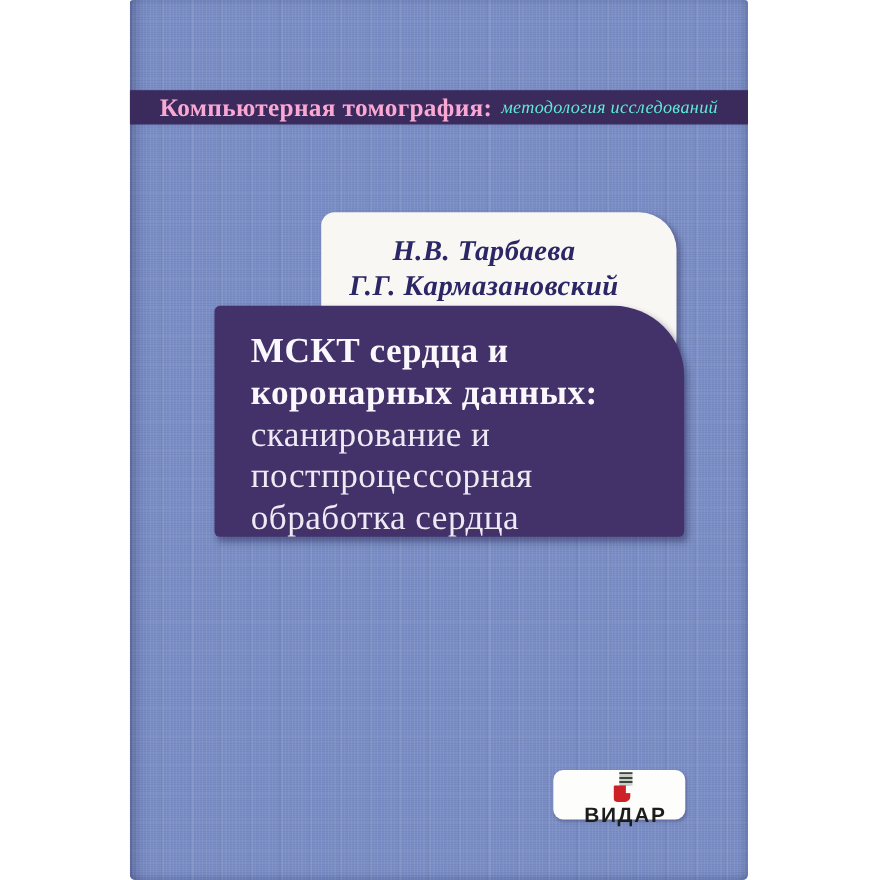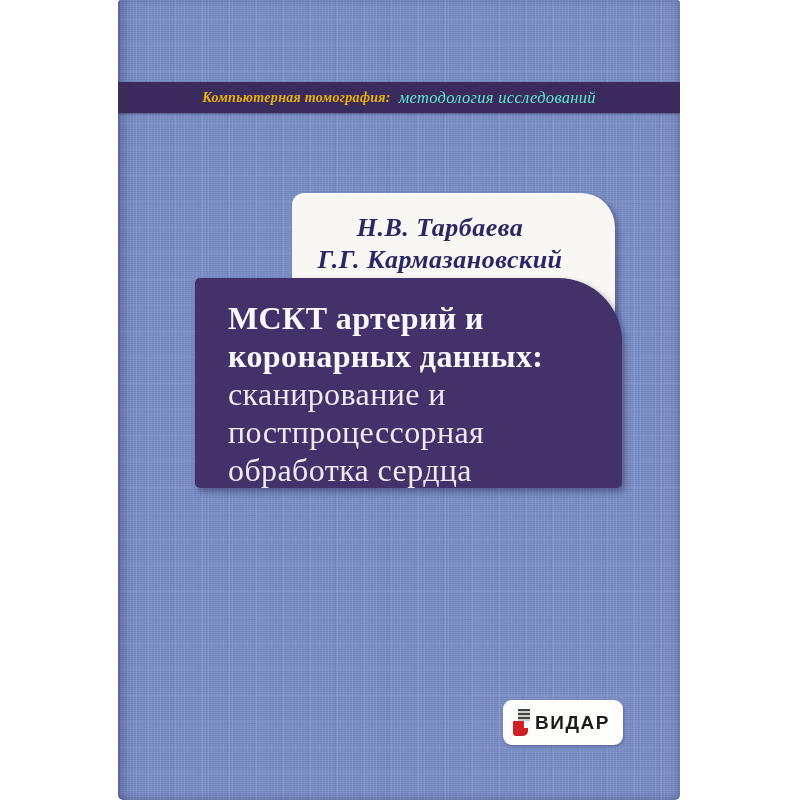--- a/index.html
+++ b/index.html
@@ -46,24 +46,23 @@
     height: 31px;
     background: #3b2a5c;
     box-shadow: 0 1px 2px rgba(20,15,50,0.4);
     display: flex;
     align-items: center;
     justify-content: center;
     gap: 8px;
     white-space: nowrap;
   }
   .banner .primary {
-    color: #eab308;
-    font-weight: bold;
-    font-style: italic;
-    font-size: 14px;
+    color: #f9a8d4;
+    font-weight: bold;
+    font-size: 23px;
     letter-spacing: 0.3px;
   }
   .banner .secondary {
     color: #5eead4;
     font-style: italic;
     font-size: 16.5px;
     letter-spacing: 0.3px;
   }
   
   .authors-panel {
@@ -120,20 +119,21 @@
     top: 700px;
     width: 120px;
     height: 45px;
     background: #fdfdfb;
     border-radius: 9px;
     box-shadow: 1px 2px 3px rgba(55,55,100,0.35);
     display: flex;
     align-items: center;
     box-sizing: border-box;
     padding-left: 10px;
+    flex-direction: column;
   }
   .vidar-logo {
     position: relative;
     width: 21px;
     height: 31px;
     flex: 0 0 auto;
   }
   .vidar-logo .stripes {
     position: absolute;
     left: 5px;
@@ -178,21 +178,21 @@
       <span class="primary">Компьютерная томография:</span>
       <span class="secondary">методология исследований</span>
     </div>
 
     <div class="authors-panel">
       <div class="author-line">Н.В. Тарбаева</div>
       <div class="author-line">Г.Г. Кармазановский</div>
     </div>
 
     <div class="title-panel">
-      <div class="title-line bold">МСКТ артерий и</div>
+      <div class="title-line bold">МСКТ сердца и</div>
       <div class="title-line bold">коронарных данных:</div>
       <div class="title-line">сканирование и</div>
       <div class="title-line">постпроцессорная</div>
       <div class="title-line">обработка сердца</div>
     </div>
 
     <div class="publisher-badge">
       <span class="vidar-logo">
         <span class="stripes"></span>
         <span class="red-block"></span>

